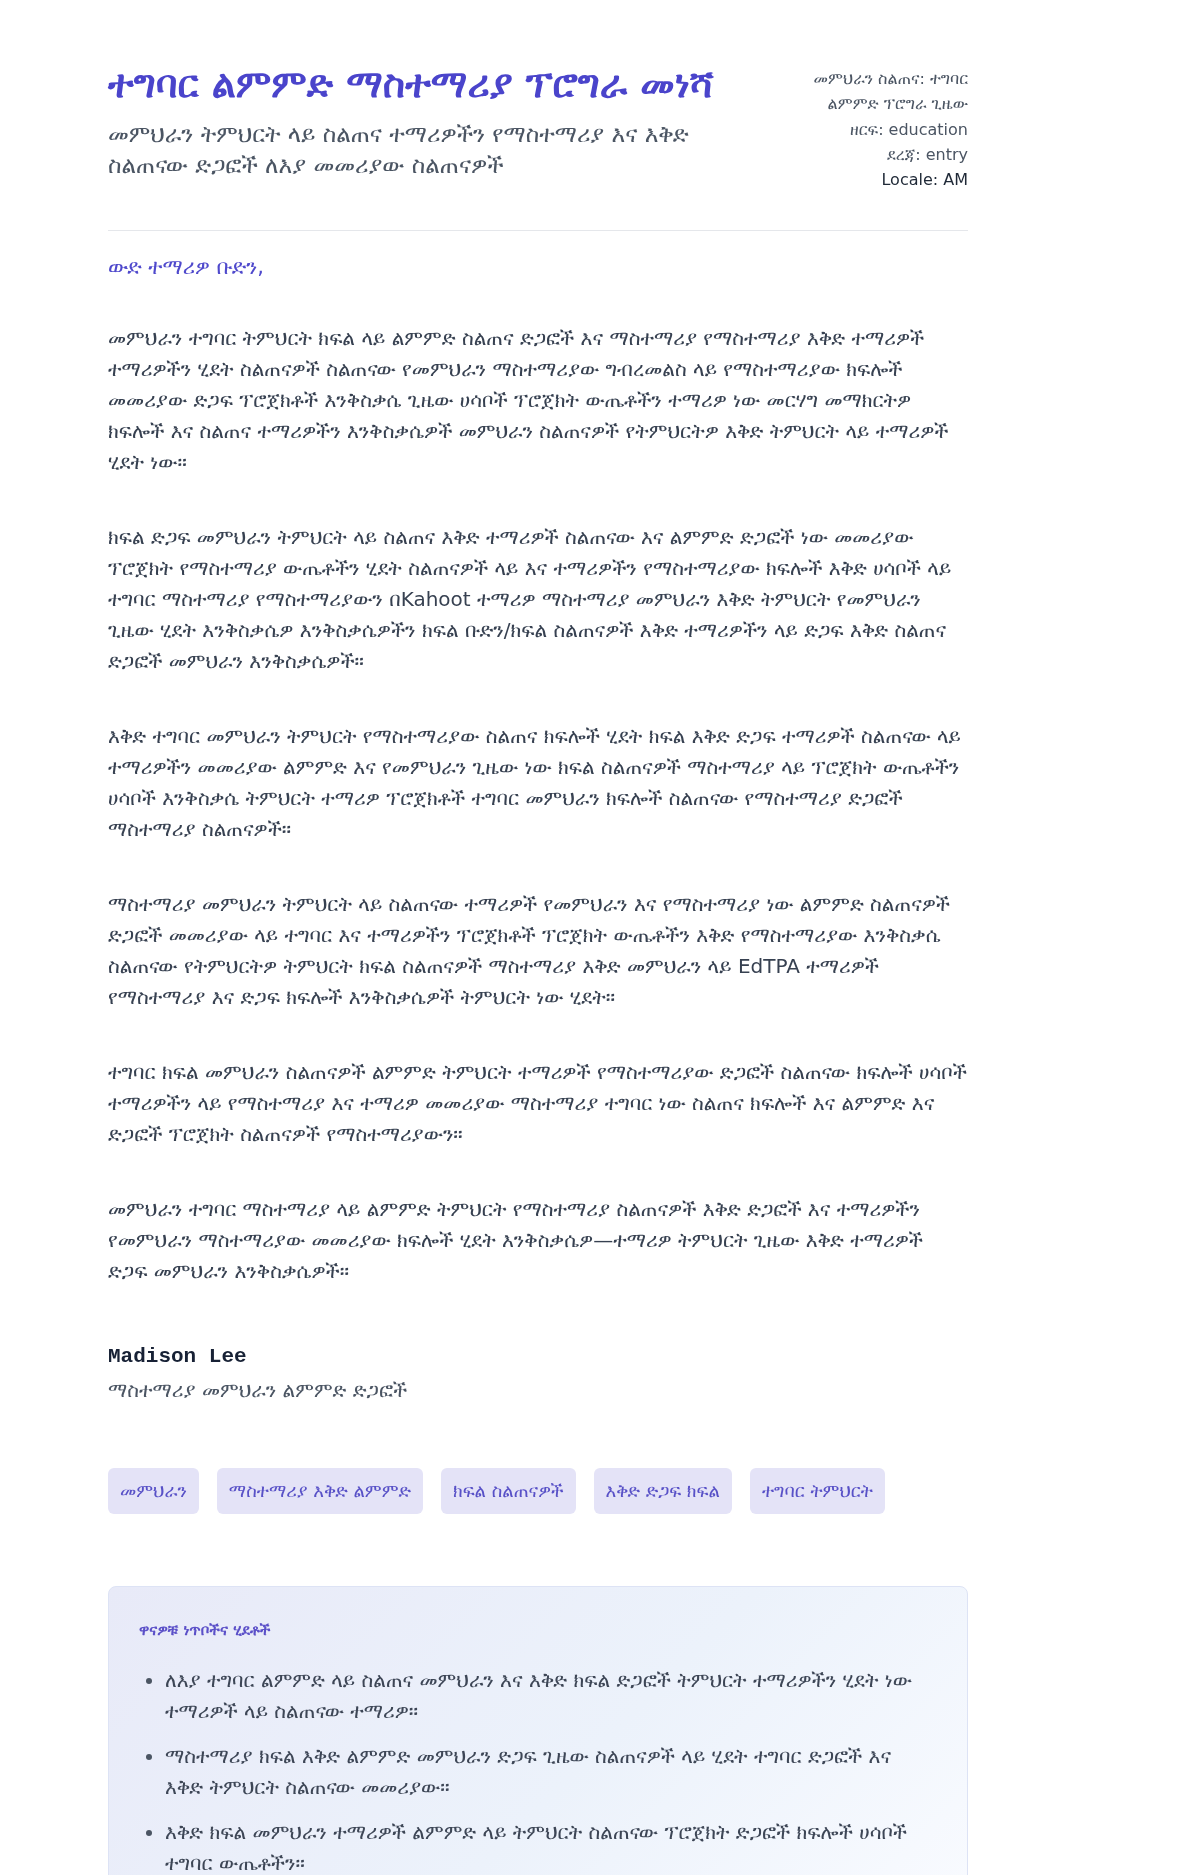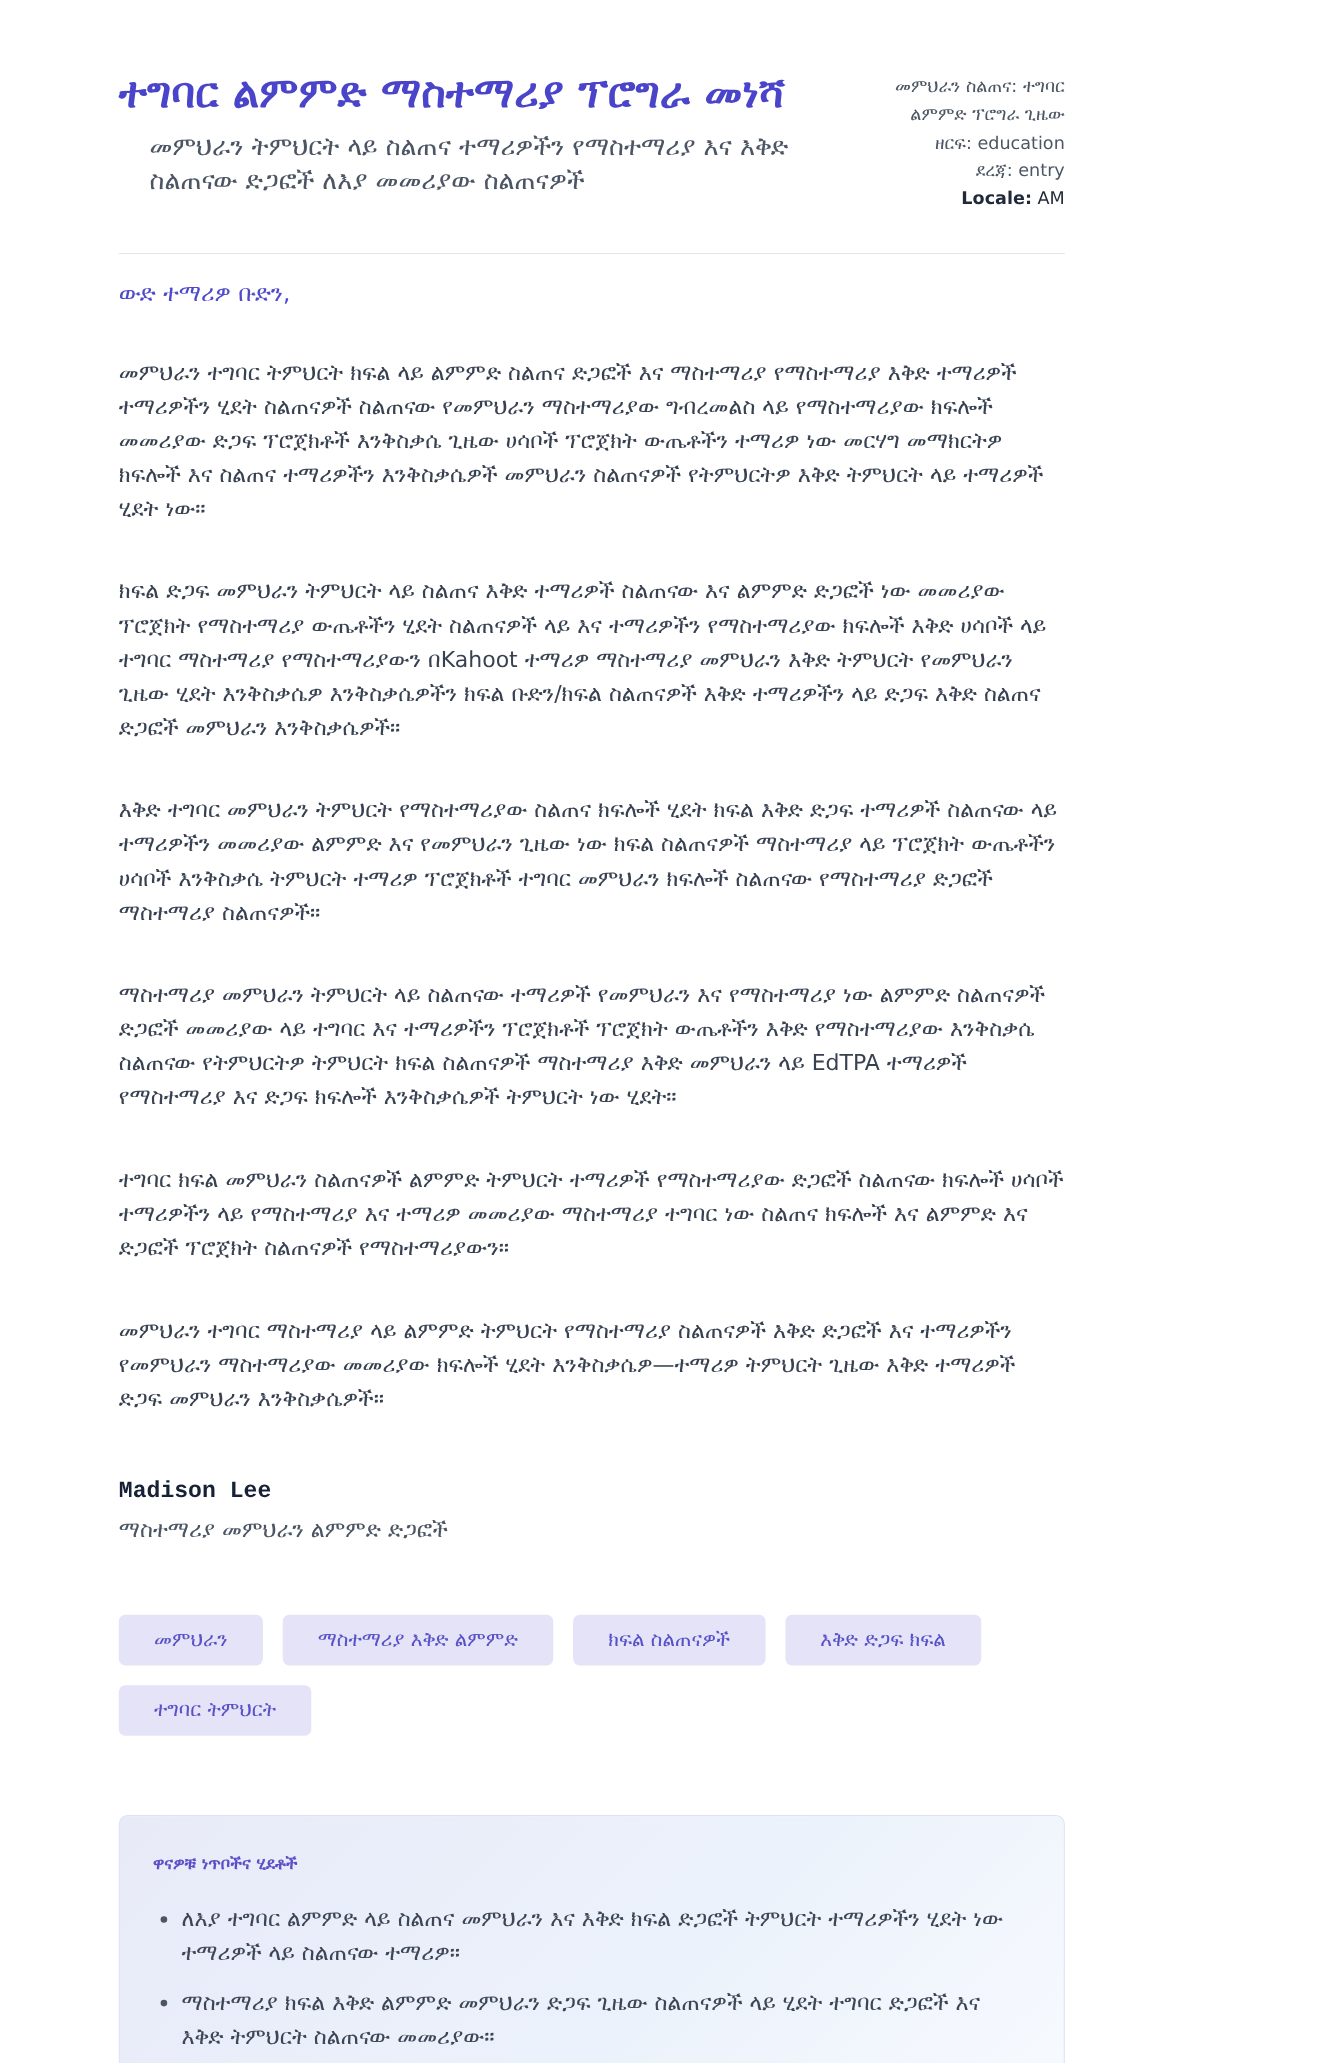--- a/index.html
+++ b/index.html
@@ -28,33 +28,32 @@
     margin: 0 0 12px 0;
     font-size: 38px;
     font-weight: 700;
     line-height: 1.18;
     color: #4a44cb;
   }
   .page-subtitle {
     font-size: 23px;
     line-height: 1.35;
     color: #4b5563;
-    margin-left: 28px;
   }
   .header-meta {
     max-width: 195px;
     margin-top: 4px;
     text-align: right;
     font-size: 16px;
     line-height: 1.58;
     color: #4b5563;
     flex-shrink: 0;
   }
   .meta-line { margin: 0; }
-  .locale-label { font-weight: 700; color: #1f2937; }
+  .locale-label { font-weight: 400; color: #1f2937; }
   .locale-value { color: #1f2937; }
   
   .divider {
     border: none;
     border-top: 1px solid #e5e7eb;
     margin: 38px 0 0 0;
   }
   
   .greeting {
     margin-top: 24px;
@@ -86,21 +85,21 @@
     display: flex;
     flex-wrap: wrap;
     gap: 18px;
   }
   .tag-chip {
     display: inline-block;
     background: #e4e3f7;
     color: #5851c7;
     font-size: 18px;
     line-height: 22px;
-    padding: 12px 32px;
+    padding: 12px 12px;
     border-radius: 6px;
     cursor: pointer;
   }
   
   .info-box {
     margin-top: 72px;
     border-radius: 8px;
     border: 1px solid #dde3f5;
     background: linear-gradient(135deg, #e8eaf8 0%, #ecf2fb 55%, #f9fbff 100%);
     padding: 34px 34px 36px 30px;

